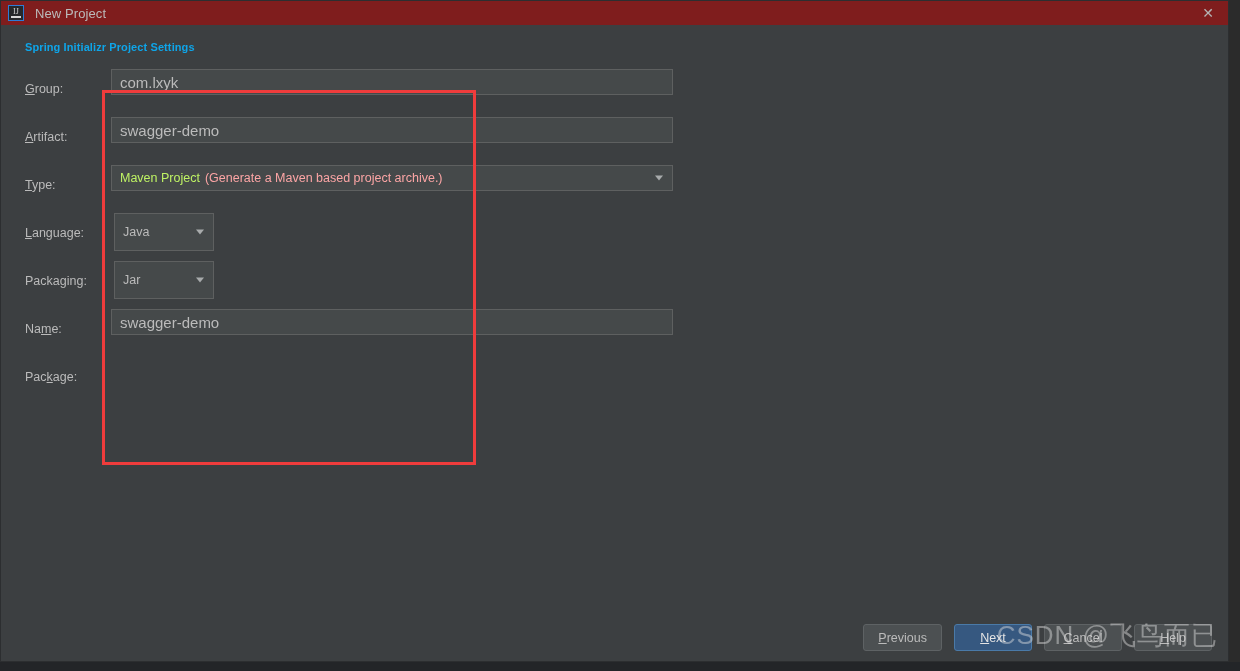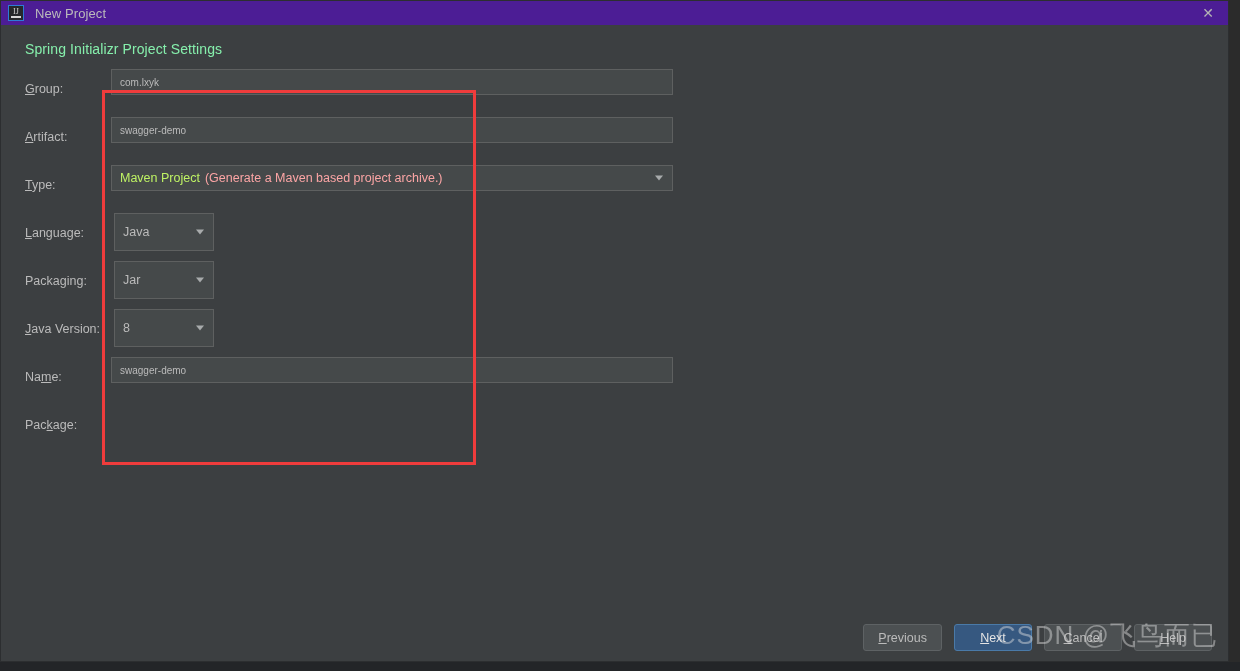--- a/index.html
+++ b/index.html
@@ -25,21 +25,21 @@
     flex-direction: column;
   }
 
   
   .titlebar {
     height: 24px;
     flex: 0 0 24px;
     display: flex;
     align-items: center;
     padding: 0 0 0 7px;
-    background: #4c1d95;
+    background: #7f1d1d;
     position: relative;
     text-align: right;
   }
   .ij-logo {
     width: 16px; height: 16px;
     background: #26282a;
     border: 1.5px solid #2d7cd6;
     display: flex;
     align-items: center;
     justify-content: center;
@@ -82,23 +82,23 @@
   
   .dialog-body {
     flex: 1 1 auto;
     position: relative;
     padding: 0;
   }
 
   .section-title {
     position: absolute;
     left: 24px; top: 16px;
-    font-size: 14px;
-    font-weight: normal;
-    color: #86efac;
+    font-size: 11px;
+    font-weight: bold;
+    color: #0ea5e9;
     letter-spacing: .1px;
   }
 
   
   .form {
     position: absolute;
     left: 0; top: 44px;
     width: 700px;
   }
   .row {
@@ -122,21 +122,21 @@
     position: absolute;
     left: 110px;
     top: 0;
     width: 562px;
     height: 26px;
     background: #45494a;
     border: 1px solid #5e6060;
     display: flex;
     align-items: center;
     padding: 0 8px;
-    font-size: 10px;
+    font-size: 15px;
     color: #bbbbbb;
   }
   .field.focused {
     border: 2px solid #4a88c7;
     padding: 0 7px;
   }
 
   
   .combo-wide {
     position: absolute;
@@ -283,27 +283,20 @@
           </div>
         </div>
         <div class="row">
           <div class="label">Packa<u>g</u>ing:</div>
           <div class="combo-small">
             <span>Jar</span>
             <span class="arrow"></span>
           </div>
         </div>
         <div class="row">
-          <div class="label"><u>J</u>ava Version:</div>
-          <div class="combo-small">
-            <span>8</span>
-            <span class="arrow"></span>
-          </div>
-        </div>
-        <div class="row">
           <div class="label">Na<u>m</u>e:</div>
           <div class="field">
             <span>swagger-demo</span>
           </div>
         </div>
         <div class="row">
           <div class="label">Pac<u>k</u>age:</div>
         </div>
       </div>
 

